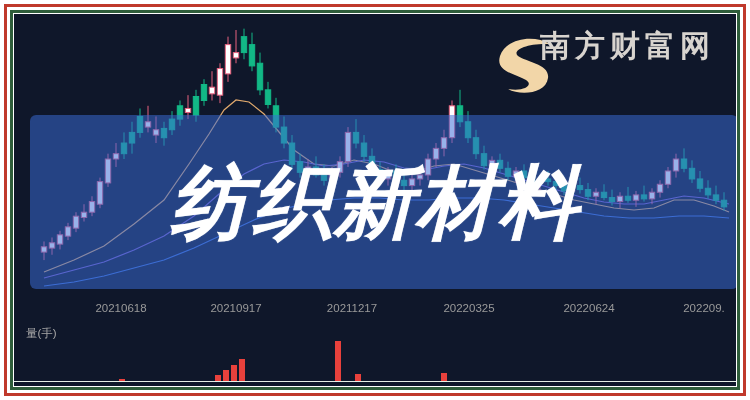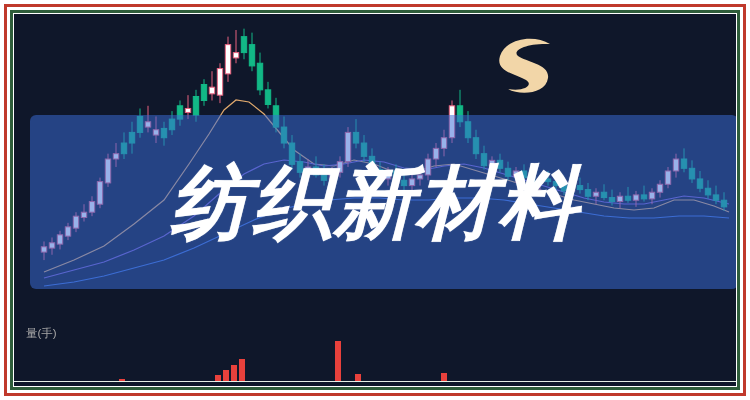--- a/index.html
+++ b/index.html
@@ -419,20 +419,28 @@
           </g>
       </svg>
     </div>
 
     <div id="highlight-band"></div>
 
     <div id="headline">
       <span>纺织新材料</span>
     </div>
 
+    <div id="x-axis">
+        <div class="tick" style="left: 107px;">20210618</div>
+        <div class="tick" style="left: 222px;">20210917</div>
+        <div class="tick" style="left: 338px;">20211217</div>
+        <div class="tick" style="left: 455px;">20220325</div>
+        <div class="tick" style="left: 575px;">20220624</div>
+        <div class="tick" style="left: 690px;">202209.</div>
+      </div>
 
     <div id="volume-pane">
       <div id="vol-label">量(手)</div>
       <div id="vol-bars">
           <div class="vol-bar" style="left: 105px; width: 6px; height: 2px; background: rgb(232, 65, 60);"></div>
           <div class="vol-bar" style="left: 201px; width: 6px; height: 6px; background: rgb(232, 65, 60);"></div>
           <div class="vol-bar" style="left: 209px; width: 6px; height: 11px; background: rgb(232, 65, 60);"></div>
           <div class="vol-bar" style="left: 217px; width: 6px; height: 16px; background: rgb(232, 65, 60);"></div>
           <div class="vol-bar" style="left: 225px; width: 6px; height: 22px; background: rgb(232, 65, 60);"></div>
           <div class="vol-bar" style="left: 321px; width: 6px; height: 40px; background: rgb(232, 65, 60);"></div>
@@ -441,18 +449,19 @@
         </div>
       <div id="vol-baseline"></div>
     </div>
   </div>
 
   <div id="watermark">
     <svg id="wm-swoosh" width="70" height="70" viewBox="0 0 70 70">
       <path d="M60 12 C44 2, 16 6, 10 24 C5 40, 26 42, 36 48 C44 53, 34 60, 18 57
                C30 64, 56 62, 58 46 C60 32, 36 30, 28 24 C22 19, 34 11, 60 12 Z" fill="#f2d6a8"></path>
     </svg>
+    <div id="wm-cn">南方财富网</div>
   </div>
 
   <div class="frame-red"></div>
   <div class="frame-green"></div>
 
 </div>
 
 </body></html>

